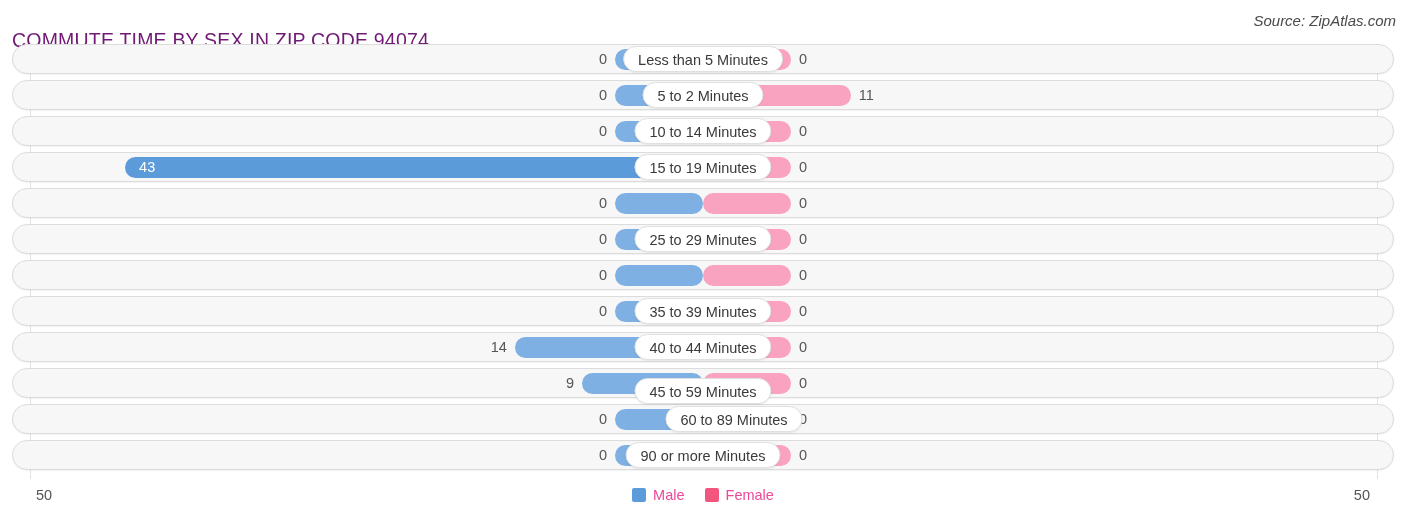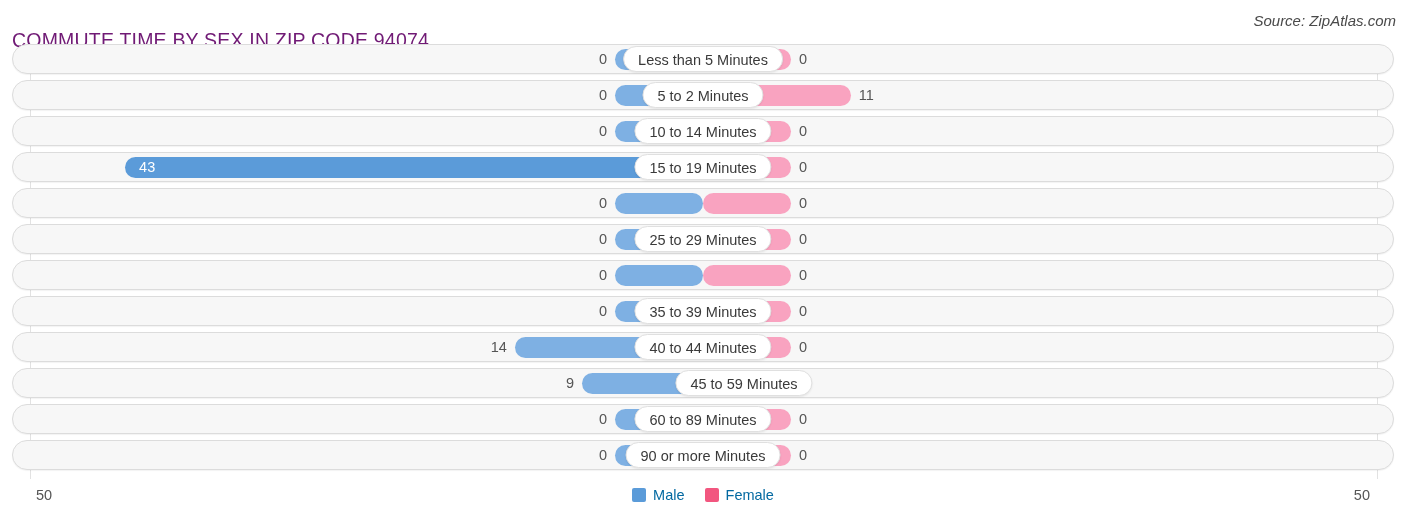--- a/index.html
+++ b/index.html
@@ -174,21 +174,21 @@
     display: flex;
     justify-content: center;
     align-items: center;
     gap: 20px;
   }
   .legend-item {
     display: flex;
     align-items: center;
     gap: 7px;
     font-size: 14.5px;
-    color: #0369a1;
+    color: #ec4899;
     justify-content: flex-end;
   }
   .swatch {
     width: 14px;
     height: 14px;
     border-radius: 2px;
     display: inline-block;
   }
   .swatch-male   { background: #5b9bd9; }
   .swatch-female { background: #f2567f; }
@@ -274,29 +274,29 @@
         <div class="val val-male" style="right: 899.16px;">14</div>
         <div class="val val-female" style="left: 799px;">0</div>
         <div class="pill" style="left: 703px;">40 to 44 Minutes</div>
       </div>
       <div class="row">
         <div class="track"></div>
         <div class="bar bar-male" style="width: 120.96px;"></div>
         <div class="bar bar-female" style="width: 88px;"></div>
         <div class="val val-male" style="right: 831.96px;">9</div>
         <div class="val val-female" style="left: 799px;">0</div>
-        <div class="pill" style="left: 744px;">45 to 59 Minutes</div>
-      </div>
-      <div class="row">
-        <div class="track"></div>
-        <div class="bar bar-male" style="width: 88px;"></div>
-        <div class="bar bar-female" style="width: 88px;"></div>
-        <div class="val val-male" style="right: 799px;">0</div>
-        <div class="val val-female" style="left: 799px;">0</div>
-        <div class="pill" style="left: 703px;">60 to 89 Minutes</div>
+        <div class="pill" style="left: 703px; margin-top: 8px;">45 to 59 Minutes</div>
+      </div>
+      <div class="row">
+        <div class="track"></div>
+        <div class="bar bar-male" style="width: 88px;"></div>
+        <div class="bar bar-female" style="width: 88px;"></div>
+        <div class="val val-male" style="right: 799px;">0</div>
+        <div class="val val-female" style="left: 799px;">0</div>
+        <div class="pill" style="left: 734px;">60 to 89 Minutes</div>
       </div>
       <div class="row">
         <div class="track"></div>
         <div class="bar bar-male" style="width: 88px;"></div>
         <div class="bar bar-female" style="width: 88px;"></div>
         <div class="val val-male" style="right: 799px;">0</div>
         <div class="val val-female" style="left: 799px;">0</div>
         <div class="pill" style="left: 703px;">90 or more Minutes</div>
       </div>
     </div>

